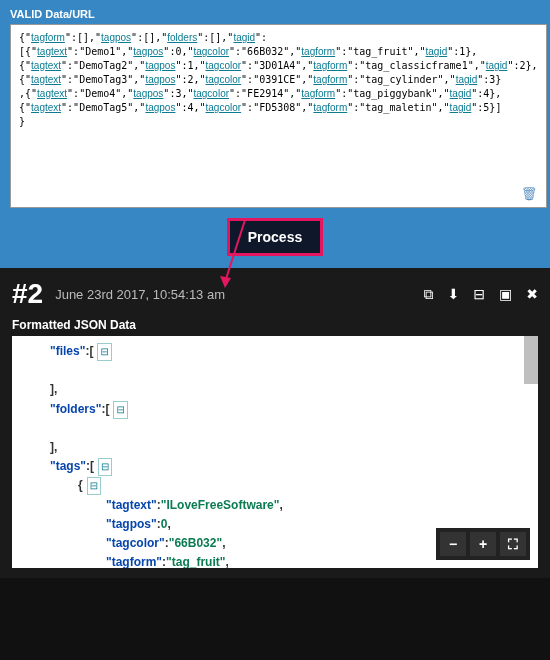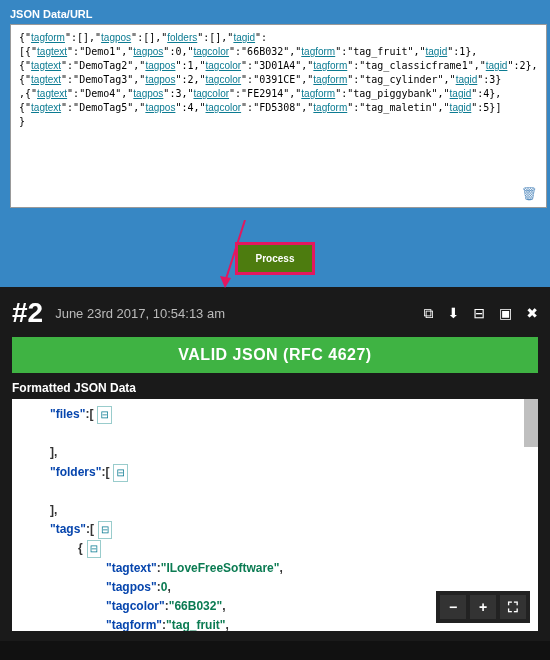--- a/index.html
+++ b/index.html
@@ -5,21 +5,21 @@
 * { margin: 0; padding: 0; box-sizing: border-box; font-family: -apple-system, Arial, sans-serif; }
 body { background: #111; width: 550px; }
 .top-section { background: #3787c4; padding: 8px 10px 12px; }
 .label-header { color: #fff; font-size: 11px; font-weight: bold; margin-bottom: 4px; }
 .top-row { display: flex; gap: 10px; align-items: flex-start; }
 .json-input-wrap { flex: 1; background: #fff; border: 1px solid #999; position: relative; }
 .json-input { width: 100%; height: 182px; padding: 6px 8px; border: none; font-family: Consolas, monospace; font-size: 10px; line-height: 1.4; resize: none; outline: none; }
 .json-input .k { color: #0b7b92; text-decoration: underline; }
 .trash-icon { position: absolute; bottom: 6px; right: 8px; color: #5a8fc0; font-size: 13px; cursor: pointer; }
 .process-row { display: flex; justify-content: center; margin-top: 10px; }
-.process-btn { background: #4d7c0f; color: #fff; border: 3px solid #e3175f; padding: 8px 18px; font-size: 10px; font-weight: bold; cursor: pointer; margin-top: 24px; }
+.process-btn { background: #0f172a; color: #fff; border: 3px solid #e3175f; padding: 8px 18px; font-size: 14px; font-weight: bold; cursor: pointer; }
 .result-section { background: #1a1a1a; padding: 10px 12px; }
 .result-head { display: flex; align-items: center; gap: 12px; margin-bottom: 8px; }
 .result-num { color: #fff; font-size: 28px; font-weight: 900; }
 .result-time { color: #bbb; font-size: 13px; flex: 1; position: relative; }
 .toolbar { display: flex; gap: 14px; }
 .tb-icon { color: #fff; font-size: 14px; cursor: pointer; }
 .valid-bar { background: #3fb343; color: #fff; text-align: center; font-weight: 900; font-size: 16px; padding: 9px 0; margin-bottom: 8px; letter-spacing: 0.5px; }
 .formatted-label { color: #fff; font-weight: bold; font-size: 12px; margin-bottom: 4px; }
 .code-panel { background: #fff; position: relative; padding: 6px 10px; font-family: Consolas, monospace; font-size: 12px; line-height: 1.6; height: 232px; overflow: hidden; }
 .code-panel .key { color: #0645ad; font-weight: bold; }
@@ -28,21 +28,21 @@
 .code-panel .br { color: #333; font-weight: bold; }
 .collapse { display: inline-block; color: #0b7b92; border: 1px solid #9cc; font-size: 10px; padding: 0 2px; margin-left: 4px; cursor: pointer; }
 .zoom-ctrls { position: absolute; bottom: 8px; right: 8px; background: #222; display: flex; gap: 4px; padding: 4px; }
 .zoom-btn { width: 26px; height: 24px; background: #333; color: #fff; display: flex; align-items: center; justify-content: center; font-size: 14px; font-weight: bold; cursor: pointer; }
 .scroll-thumb { position: absolute; right: 0; top: 0; width: 14px; height: 48px; background: #bfbfbf; }
 </style>
 </head>
 <body>
 
 <div class="top-section">
-  <div class="label-header">JSON Data/URL</div>
+  <div class="label-header">VALID Data/URL</div>
   <div class="top-row">
     <div class="json-input-wrap">
       <div class="json-input">
 {"<span class="k">tagform</span>":[],"<span class="k">tagpos</span>":[],"<span class="k">folders</span>":[],"<span class="k">tagid</span>":<br>
 [{"<span class="k">tagtext</span>":"Demo1","<span class="k">tagpos</span>":0,"<span class="k">tagcolor</span>":"66B032","<span class="k">tagform</span>":"tag_fruit","<span class="k">tagid</span>":1},<br>
 {"<span class="k">tagtext</span>":"DemoTag2","<span class="k">tagpos</span>":1,"<span class="k">tagcolor</span>":"3D01A4","<span class="k">tagform</span>":"tag_classicframe1","<span class="k">tagid</span>":2},<br>
 {"<span class="k">tagtext</span>":"DemoTag3","<span class="k">tagpos</span>":2,"<span class="k">tagcolor</span>":"0391CE","<span class="k">tagform</span>":"tag_cylinder","<span class="k">tagid</span>":3}<br>
 ,{"<span class="k">tagtext</span>":"Demo4","<span class="k">tagpos</span>":3,"<span class="k">tagcolor</span>":"FE2914","<span class="k">tagform</span>":"tag_piggybank","<span class="k">tagid</span>":4},<br>
 {"<span class="k">tagtext</span>":"DemoTag5","<span class="k">tagpos</span>":4,"<span class="k">tagcolor</span>":"FD5308","<span class="k">tagform</span>":"tag_maletin","<span class="k">tagid</span>":5}]<br>
 }
@@ -66,21 +66,20 @@
     <div class="result-num">#2</div>
     <div class="result-time">June 23rd 2017, 10:54:13 am</div>
     <div class="toolbar">
       <span class="tb-icon">⧉</span>
       <span class="tb-icon">⬇</span>
       <span class="tb-icon">⊟</span>
       <span class="tb-icon">▣</span>
       <span class="tb-icon">✖</span>
     </div>
   </div>
-  <div class="valid-bar">VALID JSON (RFC 4627)</div>
   <div class="formatted-label">Formatted JSON Data</div>
   <div class="code-panel">
     <div class="scroll-thumb"></div>
     <div style="padding-left:28px;"><span class="key">"files"</span><span class="br">:[</span><span class="collapse">⊟</span></div>
     <div>&nbsp;</div>
     <div style="padding-left:28px;"><span class="br">],</span></div>
     <div style="padding-left:28px;"><span class="key">"folders"</span><span class="br">:[</span><span class="collapse">⊟</span></div>
     <div>&nbsp;</div>
     <div style="padding-left:28px;"><span class="br">],</span></div>
     <div style="padding-left:28px;"><span class="key">"tags"</span><span class="br">:[</span><span class="collapse">⊟</span></div>

